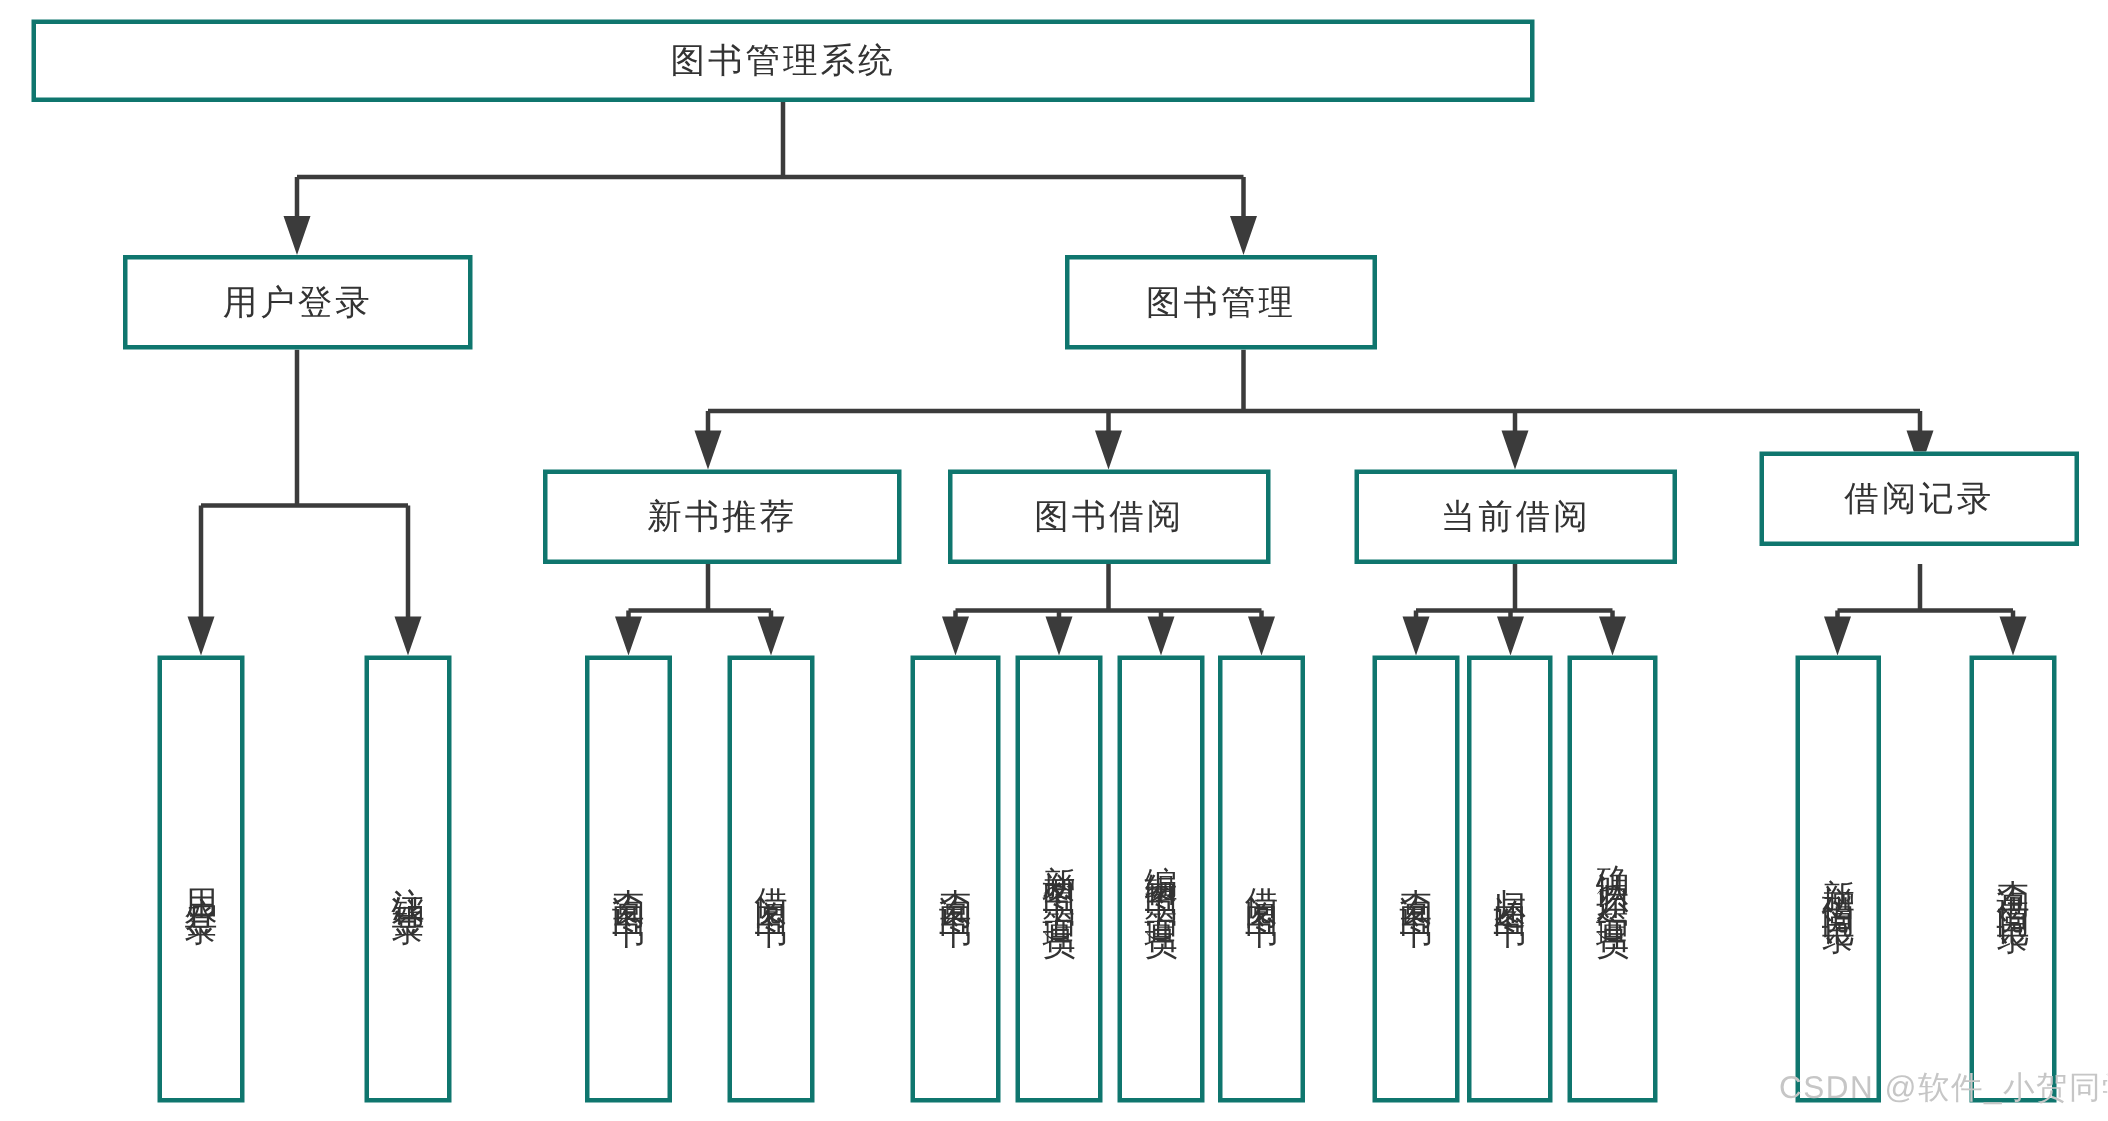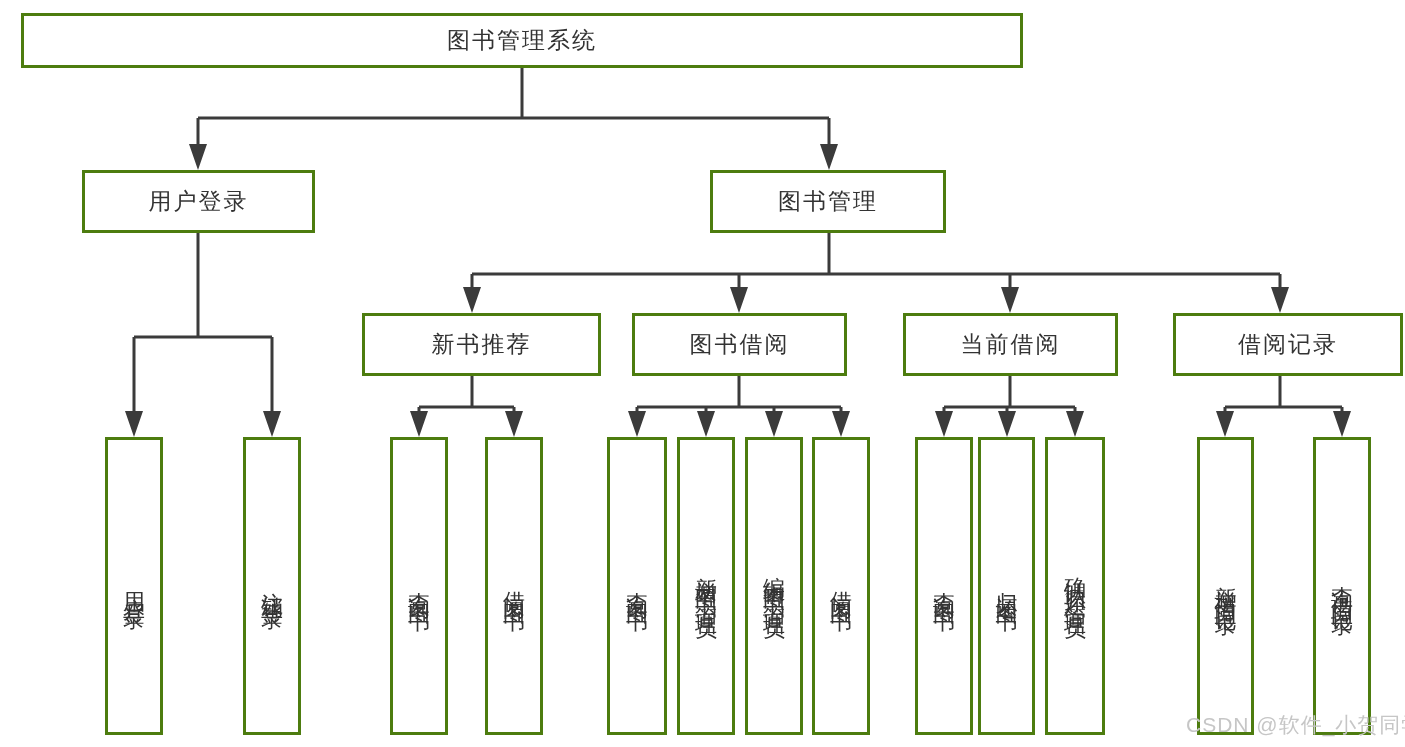--- a/index.html
+++ b/index.html
@@ -18,21 +18,21 @@
   .connectors {
     position: absolute;
     left: 0;
     top: 0;
     z-index: 0;
   }
   .node {
     position: absolute;
     box-sizing: border-box;
     background: #ffffff;
-    border: 3px solid #4d7c0f;
+    border: 3px solid #0f766e;
     display: flex;
     align-items: center;
     justify-content: center;
     color: #333333;
     z-index: 1;
   }
   .node.h span {
     font-size: 23px;
     letter-spacing: 2px;
     white-space: nowrap;
@@ -89,34 +89,34 @@
              M1333 411 L1351 411 L1342 437 Z"></path>
   </svg>
 
   <div class="node h" style="left:21px; top:13px; width:1002px; height:55px">
     <span>图书管理系统</span>
   </div>
 
   <div class="node h" style="left:82px; top:170px; width:233px; height:63px">
     <span>用户登录</span>
   </div>
-  <div class="node h" style="left:710px; top:170px; width:236px; height:63px">
+  <div class="node h" style="left:710px; top:170px; width:208px; height:63px">
     <span>图书管理</span>
   </div>
 
   <div class="node h" style="left:362px; top:313px; width:239px; height:63px">
     <span>新书推荐</span>
   </div>
   <div class="node h" style="left:903px; top:313px; width:215px; height:63px">
     <span>当前借阅</span>
   </div>
   <div class="node h" style="left:632px; top:313px; width:215px; height:63px">
     <span>图书借阅</span>
   </div>
-  <div class="node h" style="left:1173px; top:313px; width:230px; height:63px">
+  <div class="node h" style="left:1173px; top:301px; width:213px; height:63px">
     <span>借阅记录</span>
   </div>
 
   <div class="node v" style="left:105px; top:437px; width:58px; height:298px">
     <span>用户登录</span>
   </div>
   <div class="node v" style="left:243px; top:437px; width:58px; height:298px">
     <span>注销登录</span>
   </div>
 

